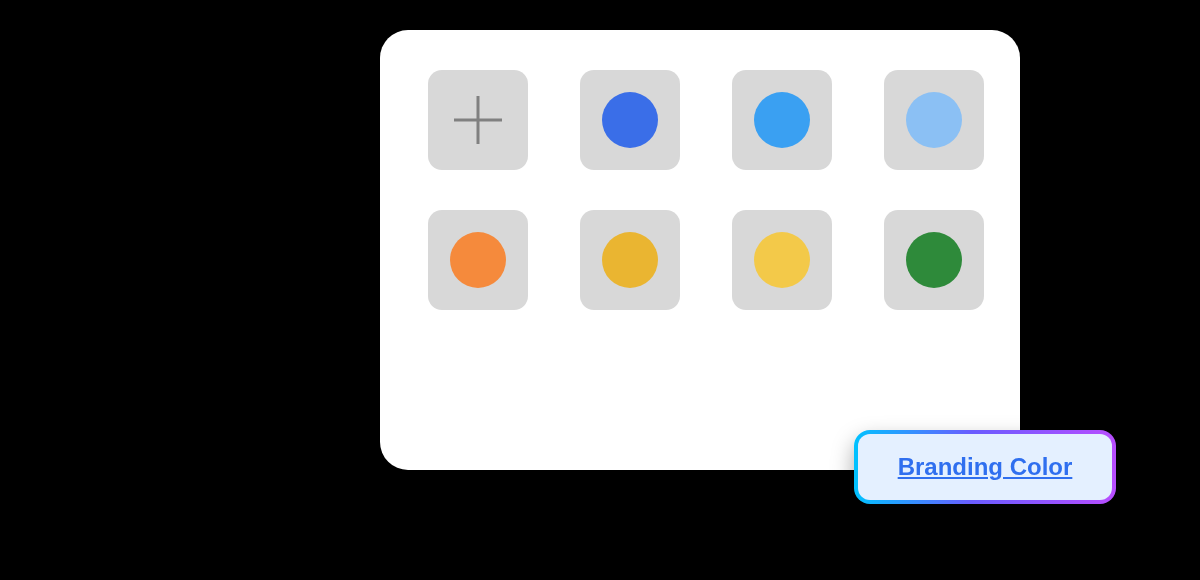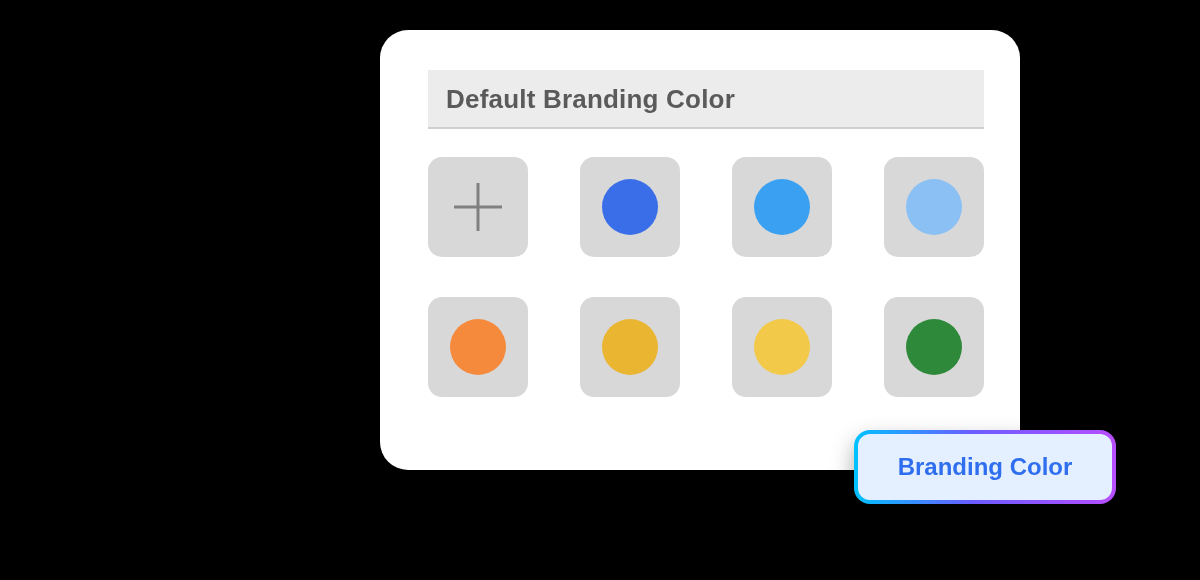--- a/index.html
+++ b/index.html
@@ -97,30 +97,28 @@
       background: #e4f0ff;
       border-radius: 12px;
       display: flex;
       align-items: center;
       justify-content: center;
     }
     .callout-text {
       color: #2f6fef;
       font-size: 24px;
       font-weight: 700;
+      text-decoration: underline;
     }
   </style>
 </head>
 <body>
 
 <div class="panel">
 
-  <div class="header-field">
-    <div class="header-field-text">Default Branding Color</div>
-  </div>
 
   <div class="swatch-grid">
 
     <div class="swatch">
       <div class="plus-icon"></div>
     </div>
 
     <div class="swatch">
       <div class="circle" style="background:#3a6ee8;"></div>
     </div>

